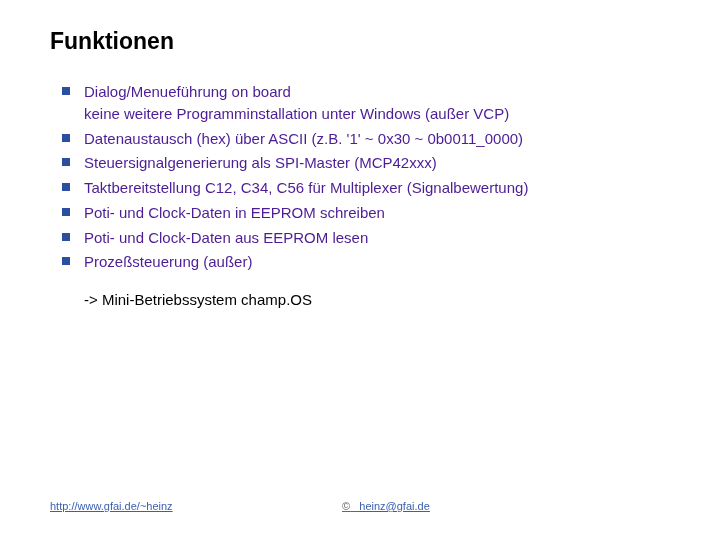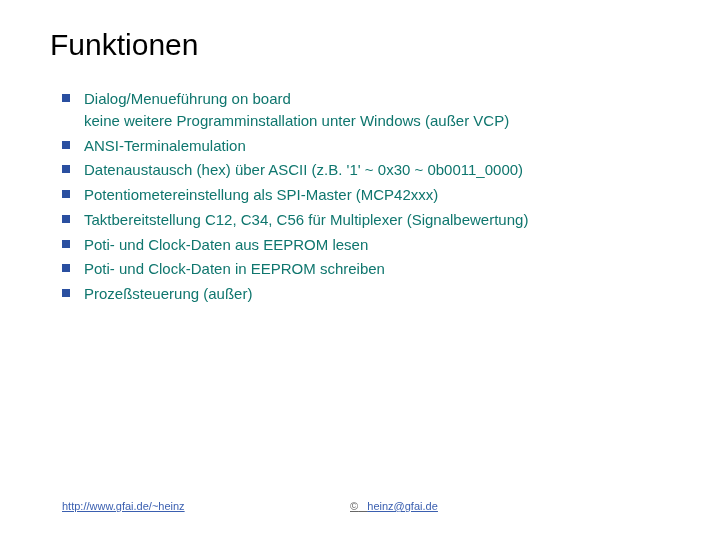--- a/index.html
+++ b/index.html
@@ -12,36 +12,36 @@
     color: #000;
   }
   .slide {
     box-sizing: border-box;
     width: 720px;
     height: 540px;
     padding: 28px 50px 0 50px;
     position: relative;
   }
   .title {
-    font-size: 30px;
-    font-weight: 400;
+    font-size: 23px;
+    font-weight: 700;
     margin: 0 0 26px 0;
     color: #000;
   }
   .bullets {
     list-style: none;
     margin: 0;
     padding: 0 0 0 34px;
   }
   .bullets li {
     position: relative;
     font-size: 15px;
     line-height: 1.45;
     margin: 0 0 3px 0;
-    color: #0f766e;
+    color: #4c1d95;
   }
   .bullets li::before {
     content: "";
     position: absolute;
     left: -22px;
     top: 6px;
     width: 8px;
     height: 8px;
     background: #2a4fa0;
   }
@@ -57,49 +57,49 @@
     bottom: 28px;
     font-size: 11px;
     color: #666;
   }
   .footer a {
     color: #3a5fb0;
     text-decoration: underline;
   }
   .footer .left {
     position: absolute;
-    left: 12px;
+    left: 0;
     bottom: 0;
     margin-top: 8px;
   }
   .footer .right {
     position: absolute;
-    left: 300px;
+    left: 292px;
     bottom: 0;
     text-decoration: underline;
   }
 </style>
 </head>
 <body>
 
 <div class="slide">
 
   <h1 class="title">Funktionen</h1>
 
   <ul class="bullets">
     <li>Dialog/Menueführung on board<br>keine weitere Programminstallation unter Windows (außer VCP)</li>
-    <li>ANSI-Terminalemulation</li>
     <li>Datenaustausch (hex) über ASCII (z.B. '1' ~ 0x30 ~ 0b0011_0000)</li>
-    <li>Potentiometereinstellung als SPI-Master (MCP42xxx)</li>
+    <li>Steuersignalgenerierung als SPI-Master (MCP42xxx)</li>
     <li>Taktbereitstellung C12, C34, C56 für Multiplexer (Signalbewertung)</li>
+    <li>Poti- und Clock-Daten in EEPROM schreiben</li>
     <li>Poti- und Clock-Daten aus EEPROM lesen</li>
-    <li>Poti- und Clock-Daten in EEPROM schreiben</li>
     <li>Prozeßsteuerung (außer)</li>
   </ul>
 
+  <div class="summary">-&gt; Mini-Betriebssystem champ.OS</div>
 
   <div class="footer">
     <span class="left">
       <a href="#">http://www.gfai.de/~heinz</a>
     </span>
     <span class="right">
       <span>©</span>
       &nbsp;
       <a href="#">heinz@gfai.de</a>
     </span>

